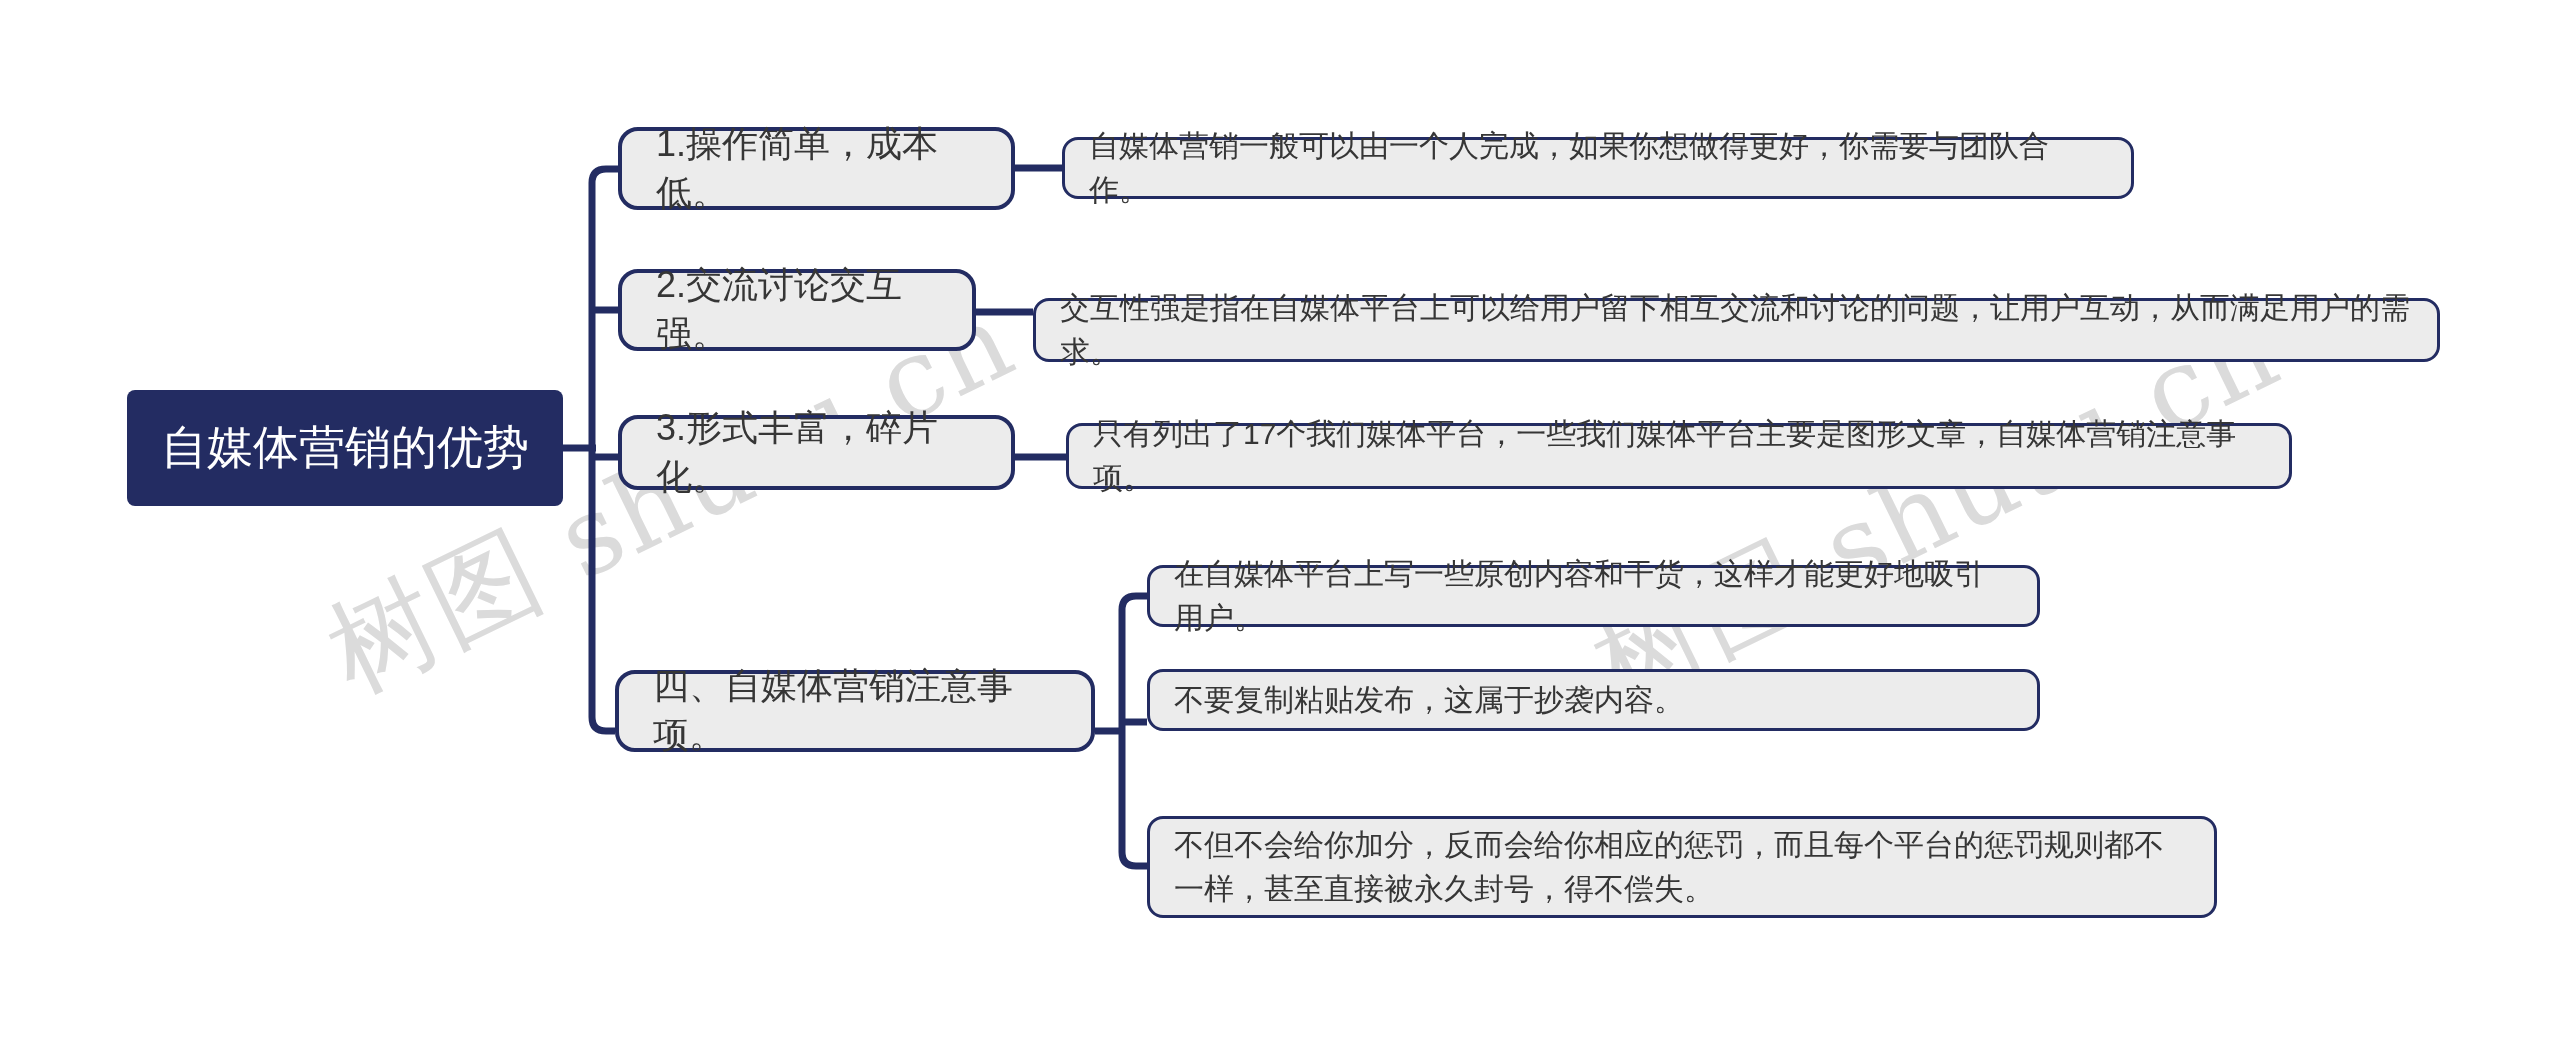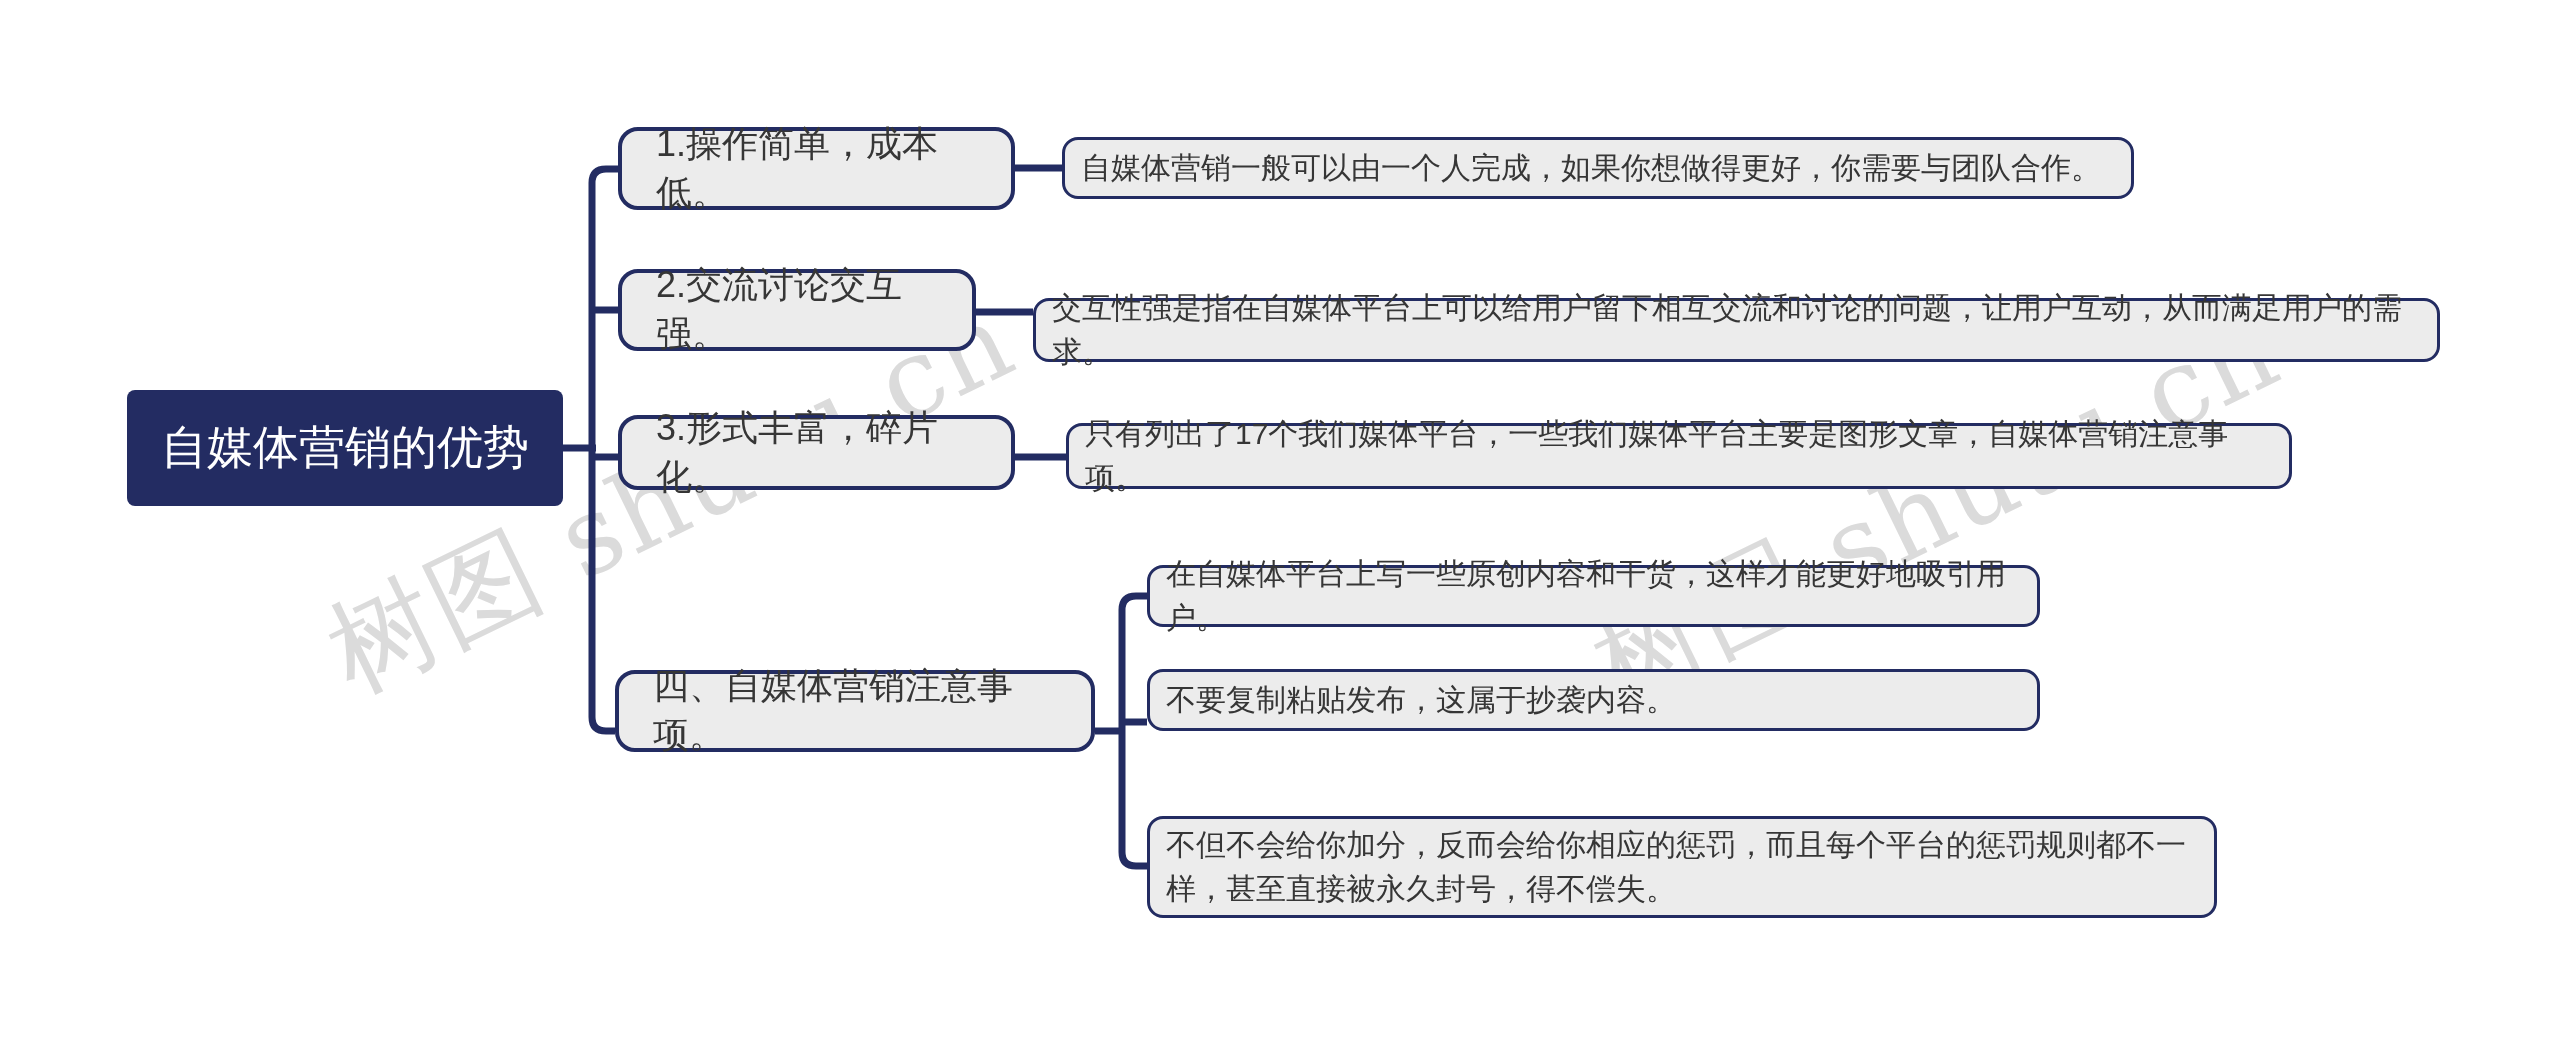--- a/index.html
+++ b/index.html
@@ -62,21 +62,21 @@
     padding-left:34px;
     padding-right:10px;
   }
   .detail-node{
     background:var(--boxfill);
     border:3px solid var(--navy);
     border-radius:16px;
     color:var(--boxtext);
     font-size:30px;
     line-height:44px;
-    padding-left:16px;
+    padding-left:24px;
     padding-right:24px;
   }
   .node span{display:inline-block;}
 </style>
 </head>
 <body>
 
 <div class="stage">
 
   <div class="watermark" style="left:300px; top:430px; width:720px; text-align:center;">树图 shutu.cn</div>

